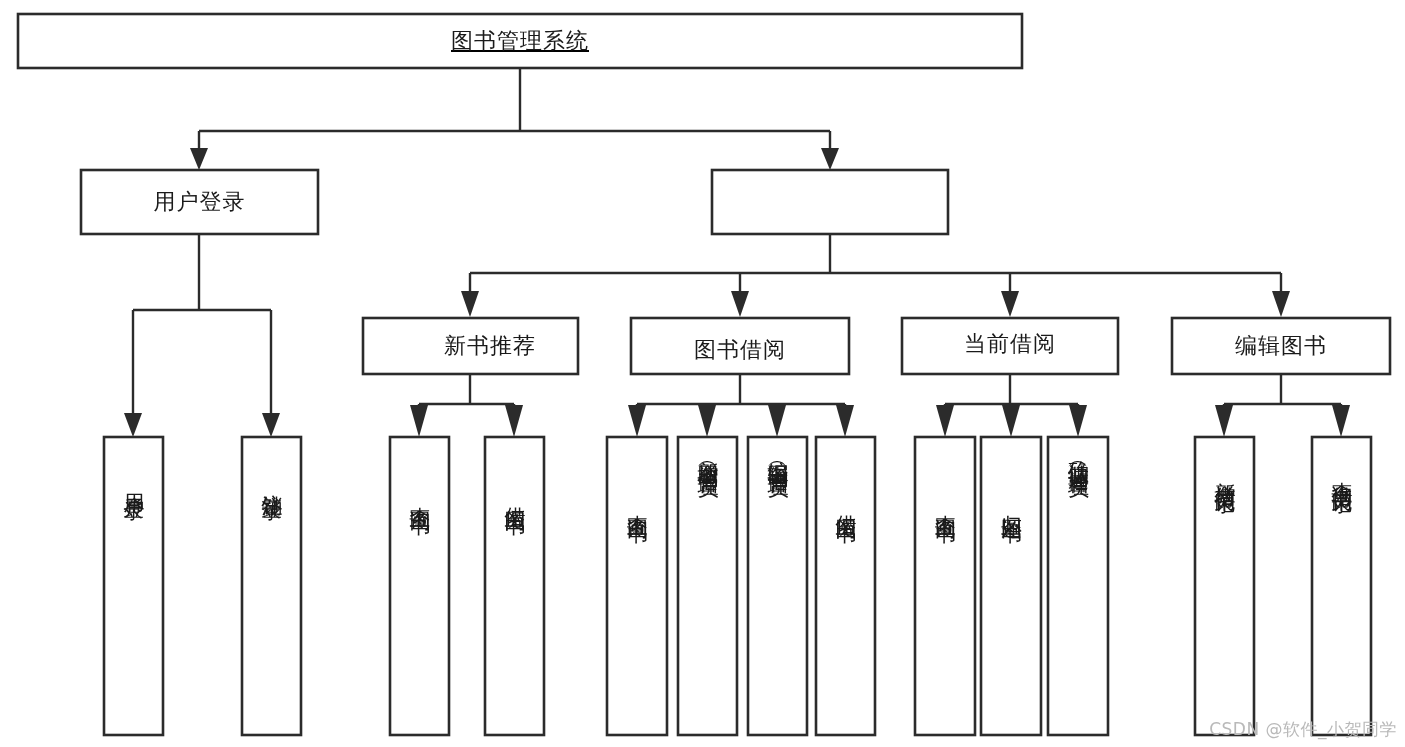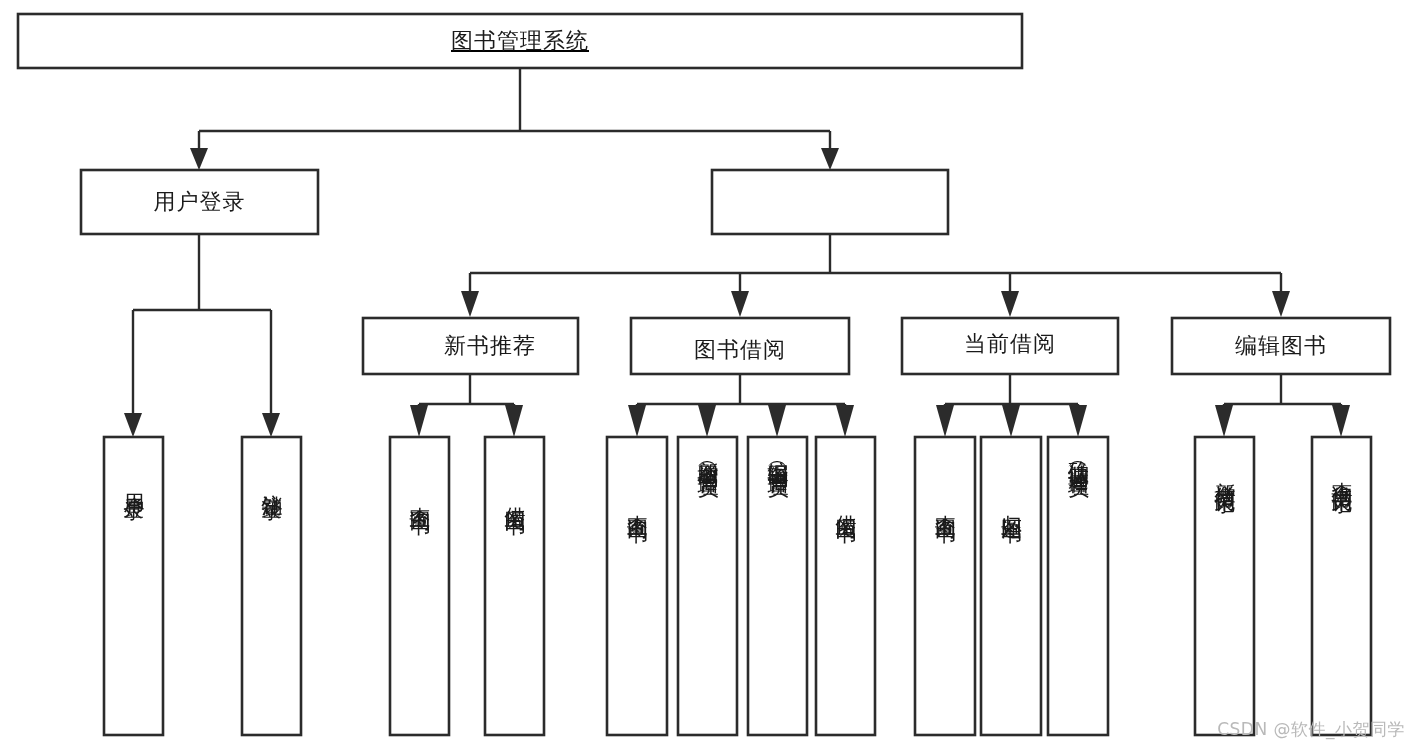--- a/index.html
+++ b/index.html
@@ -68,21 +68,21 @@
   }
   .hlabel-text {
     font-family: "DejaVu Sans", "Liberation Sans", sans-serif;
     font-size: 22px;
     color: #1a1a1a;
     white-space: nowrap;
     letter-spacing: 1px;
   }
   #watermark {
     position: absolute;
-    right: 0;
+    right: 8px;
     bottom: 6px;
     font-family: "DejaVu Sans", "Liberation Sans", sans-serif;
     font-size: 17px;
     color: #b9b9b9;
     letter-spacing: 0.5px;
     white-space: nowrap;
     pointer-events: none;
   }
 </style>
 </head>

